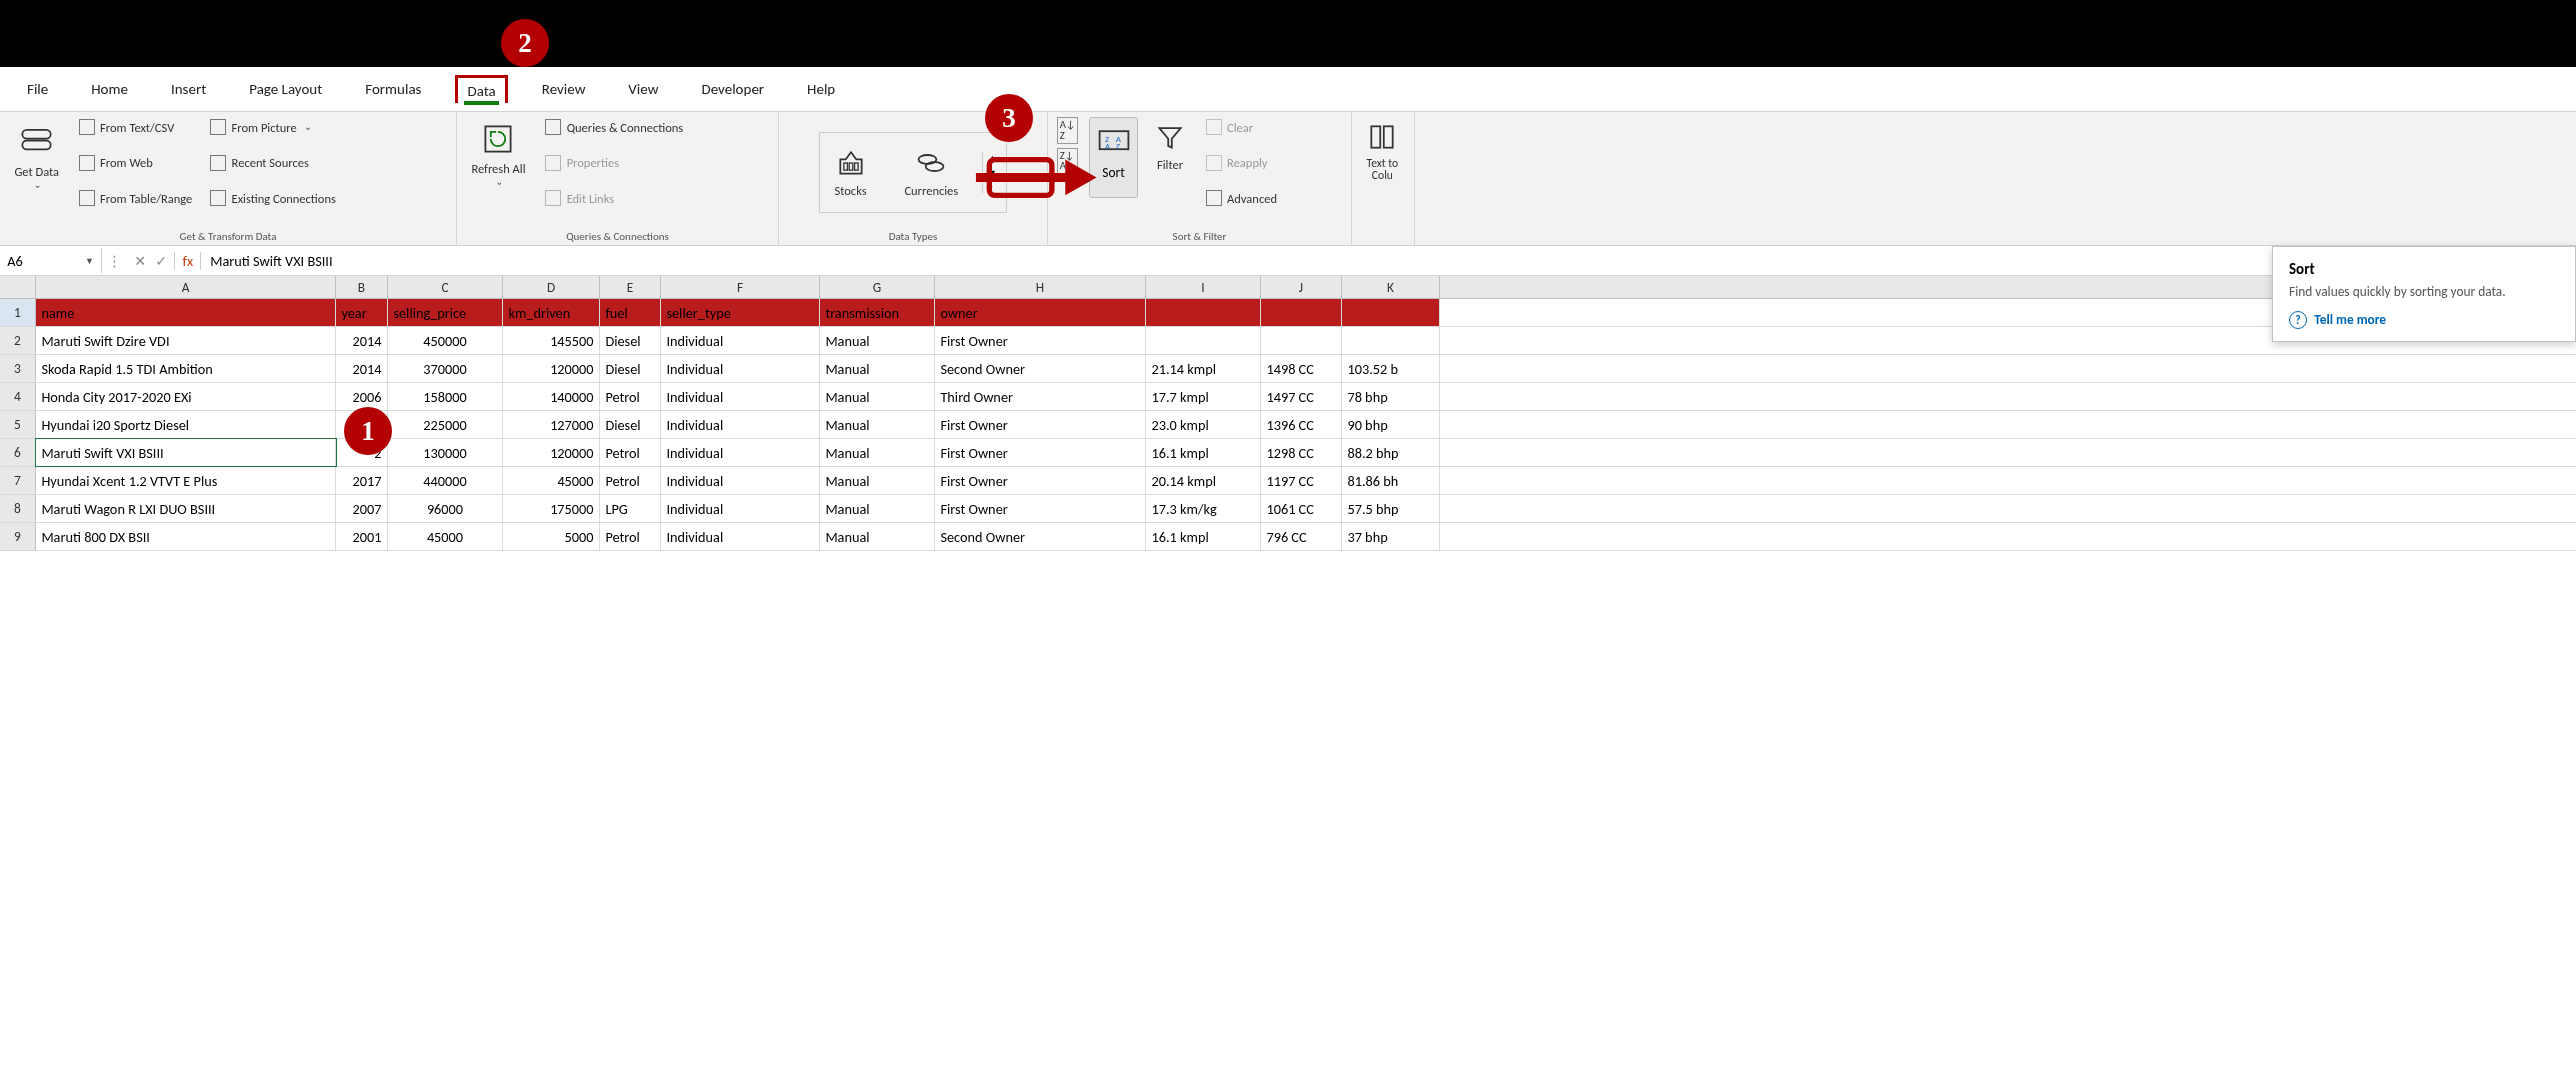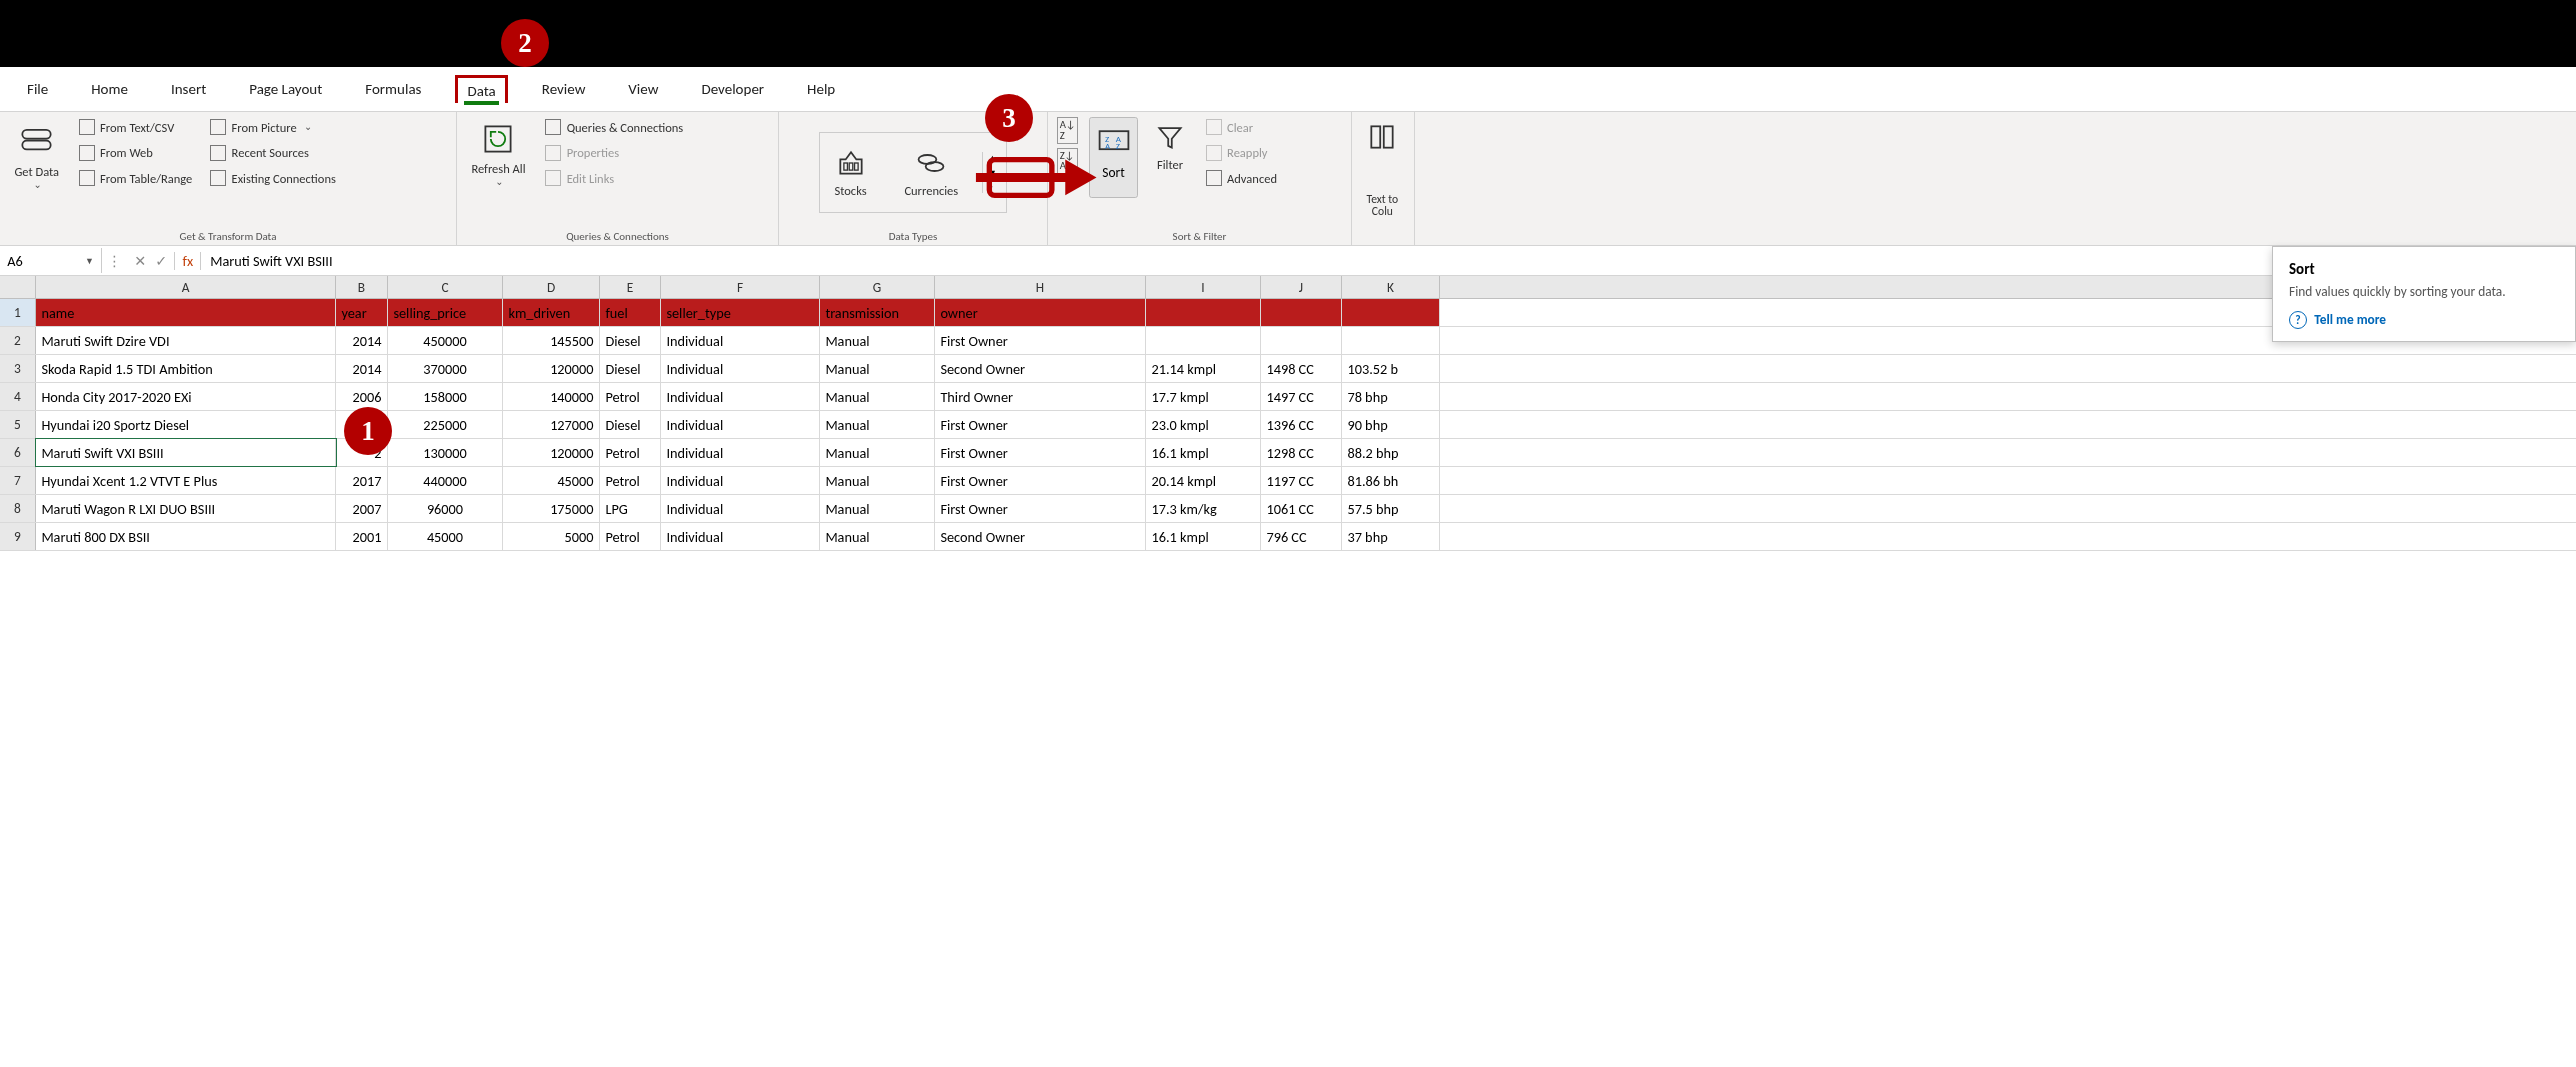--- a/index.html
+++ b/index.html
@@ -13,21 +13,21 @@
 .ribbon-tab.active::after { content:""; position:absolute; left:5.4px; right:5.4px; bottom:-1.8px; height:3.6px; background:#107c10; }
 
 .ribbon-body { display: flex; height: 134px; background: #f3f2f1; border-bottom: 0.9px solid #d4d4d4; position: relative; }
 .ribbon-group { border-right: 0.9px solid #d4d4d4; padding: 5.4px 9px 1.8px 9px; display: flex; flex-direction: column; justify-content: space-between; height: 100%; }
 .group-content { display: flex; align-items: flex-start; gap: 10.7px; flex: 1; }
 .group-label { text-align: center; font-size: 11px; color: #555; padding-top: 2.7px; }
 
 .big-btn { display: flex; flex-direction: column; align-items: center; justify-content: center; font-size: 12.5px; cursor: pointer; text-align: center; color: #333; padding: 3.6px 5.4px; }
 .big-btn .icon { display: flex; align-items: center; justify-content: center; margin-bottom: 3.6px; }
 
-.small-btn-col { display: flex; flex-direction: column; gap: 6px; }
+.small-btn-col { display: flex; flex-direction: column; gap: 16px; }
 .small-btn { display: flex; align-items: center; gap: 5.4px; font-size: 12.5px; cursor: pointer; color: #333; padding: 1.8px 3.6px; white-space: nowrap; }
 .small-btn.disabled { color: #999; cursor: default; }
 
 .icon-generic { width: 16px; height: 16px; border:0.9px solid #777; display:inline-block; }
 
 .gallery { display:flex; align-items:center; gap:27px; border:0.9px solid #ccc; padding:5.4px 9px; height:81px; }
 
 .sort-btn { background:#e5e5e5; border:0.9px solid #bbb; border-radius:2.7px; padding:5.4px 5.4px 3.6px 5.4px; display:flex; flex-direction:column; align-items:center; cursor:pointer; height:81px; }
 
 .formula-bar { display:flex; align-items:center; height:30px; border-bottom:0.9px solid #d4d4d4; font-size:14.3px; }
@@ -246,21 +246,21 @@
 
   <div class="ribbon-group" style="width:63px;overflow:hidden;">
     <div class="group-content">
       <div class="big-btn">
         <span class="icon">
             <svg width="32" height="32" viewBox="0 0 36 36">
               <rect x="6" y="6" width="10" height="24" fill="none" stroke="#333" stroke-width="2"></rect>
               <rect x="20" y="6" width="10" height="24" fill="none" stroke="#333" stroke-width="2"></rect>
             </svg>
           </span>
-        <span style="font-size:11.6px;line-height:1.1;margin-top:36px;">Text to<br>Colu</span>
+        <span style="font-size:11.6px;line-height:1.1;">Text to<br>Colu</span>
       </div>
     </div>
     <div class="group-label"></div>
   </div>
 
 </div>
 
 <div style="position:relative;">
 <div class="formula-bar">
   <div class="name-box">

